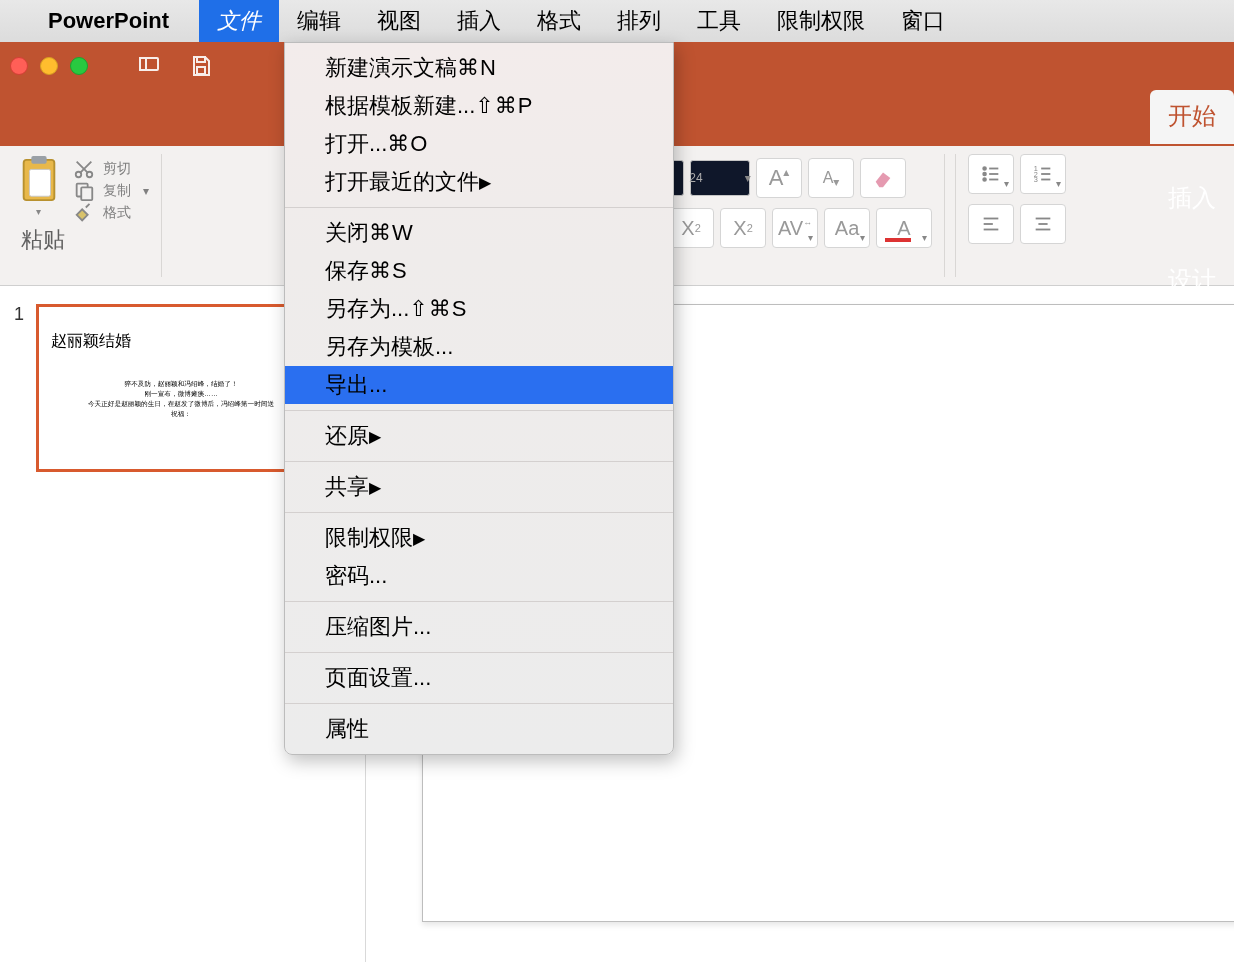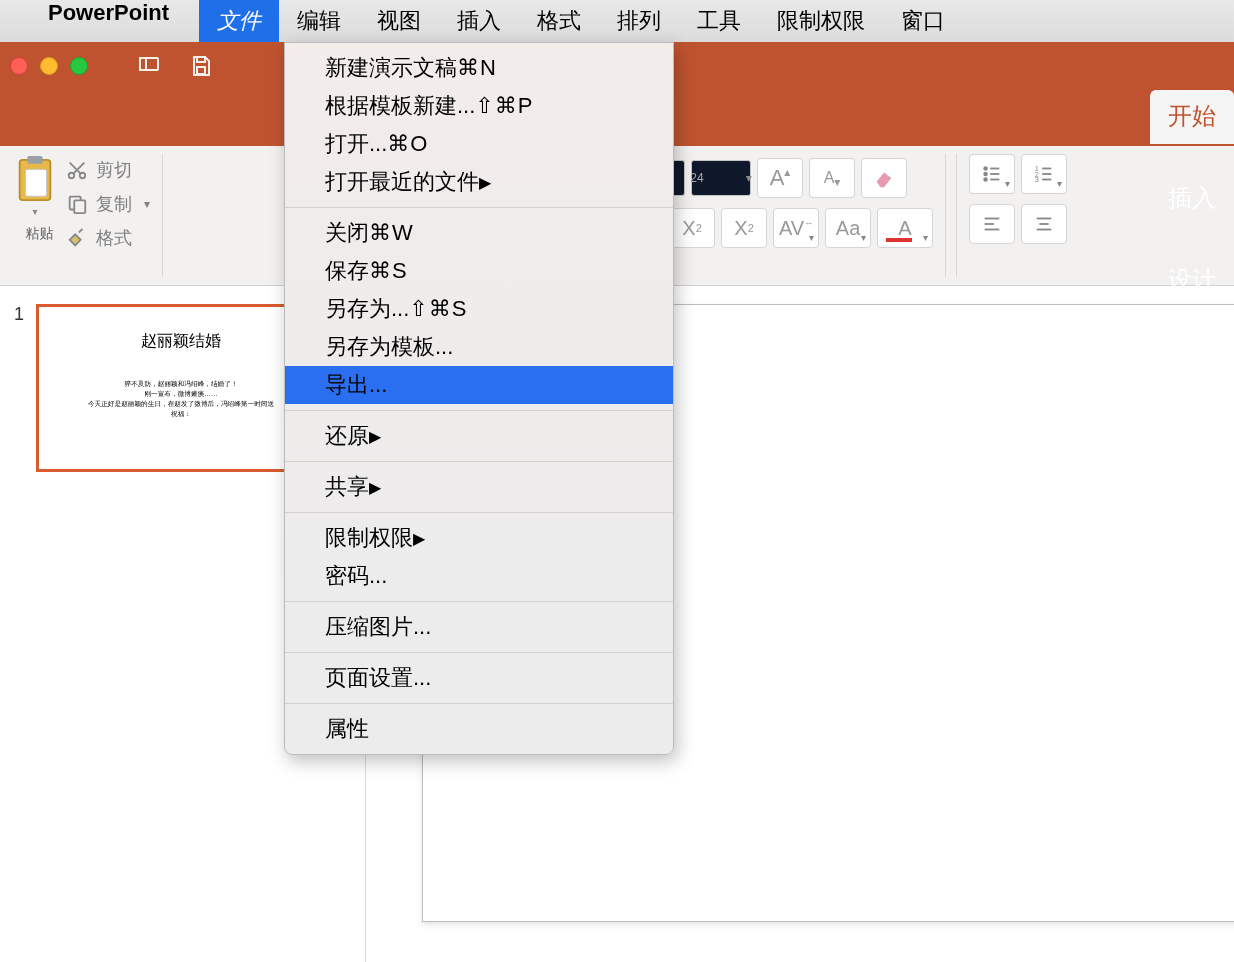--- a/index.html
+++ b/index.html
@@ -1,19 +1,19 @@
 <!DOCTYPE html>
 <html><head>
 <meta charset="utf-8">
 <style>
 * { margin: 0; padding: 0; box-sizing: border-box; font-family: -apple-system, "Helvetica Neue", Arial, sans-serif; }
 body { width: 1234px; height: 962px; background: #fff; overflow: hidden; position: relative; }
 
 
-.mac-menubar { height: 42px; background: linear-gradient(#e8e8e8,#dcdcdc); display: flex; padding: 0 18px; font-size: 22px; color: #000; }
+.mac-menubar { height: 42px; background: linear-gradient(#e8e8e8,#dcdcdc); display: flex; align-items: center; padding: 0 18px; font-size: 22px; color: #000; }
 .mac-menubar .apple { font-size: 24px; margin-right: 30px; }
 .mac-menubar .app-name { font-weight: bold; margin-right: 30px; }
 .mac-menubar .mb-item { padding: 0 18px; height: 100%; display: flex; align-items: center; cursor: default; }
 .mac-menubar .mb-item.active { background: #1f6fe8; color: #fff; font-style: italic; }
 
 
 .title-row { height: 48px; background: #bf5330; display: flex; align-items: center; padding-left: 10px; gap: 10px; }
 .traffic { display: flex; gap: 12px; margin-right: 30px; }
 .traffic span { width: 18px; height: 18px; border-radius: 50%; display: block; }
 .tr-red { background: #ff5f57; border: 1px solid #d43e36; }
@@ -26,42 +26,42 @@
 .ribbon-tabs { height: 56px; background: #bf5330; display: flex; align-items: flex-end; padding-left: 12px; gap: 28px; font-size: 24px; color: #fff; flex-direction: column; }
 .ribbon-tabs .rtab { padding: 10px 18px 12px; cursor: default; }
 .ribbon-tabs .rtab.active { background: #f5f5f5; color: #bf5330; border-radius: 6px 6px 0 0; }
 
 
 .ribbon { height: 140px; background: #f3f1f0; border-bottom: 1px solid #cfcfcf; display: flex; padding: 8px 12px; gap: 10px; }
 .rgroup { display: flex; flex-direction: column; align-items: center; }
 .rgroup.clip { flex-direction: row; align-items: flex-start; gap: 8px; border-right: 1px solid #d9d7d5; padding-right: 12px; }
 .paste-btn { display: flex; flex-direction: column; align-items: center; gap: 2px; color: #606060; }
 .paste-btn svg { width: 46px; height: 50px; }
-.paste-lbl { font-size: 14px; margin-top: 6px; margin-left: 9px; }
-.clip-list { display: flex; flex-direction: column; gap: 10px; color: #808080; font-size: 18px; padding-top: 4px; }
+.paste-lbl { font-size: 22px; margin-top: 6px; margin-left: 9px; }
+.clip-list { display: flex; flex-direction: column; gap: 0; color: #808080; font-size: 14px; padding-top: 4px; }
 .clip-item { display: flex; align-items: center; gap: 8px; }
 .clip-item svg { width: 22px; height: 22px; }
 .dropdown-caret::after { content: "▾"; margin-left: 4px; font-size: 12px; }
 
 .font-group { border-right: 1px solid #d9d7d5; padding: 4px 12px; display: flex; flex-direction: column; gap: 10px; }
 .font-row { display: flex; gap: 6px; align-items: center; }
 .combo { height: 36px; border: 1px solid #c5c5c5; background: #0f172a; display: flex; align-items: center; padding: 0 10px; color: #aaa; font-size: 12px; border-radius: 3px; gap: 36px; }
 .combo.font { width: 120px; }
 .combo.size { width: 60px; justify-content: center; }
 .rb-btn { width: 46px; height: 40px; border: 1px solid #d5d5d5; border-radius: 4px; background: #fff; display: flex; align-items: center; justify-content: center; color: #999; font-size: 20px; position: relative; }
 .rb-btn.wide { width: 56px; }
 .rb-btn svg { width: 22px; height: 22px; }
 .rb-caret::after { content: "▾"; font-size: 10px; position: absolute; right: 4px; bottom: 4px; color: #888; }
 
 
 .workspace { display: flex; height: calc(100% - 286px); }
 .slide-panel { width: 366px; border-right: 1px solid #d9d9d9; padding: 18px 14px; display: flex; gap: 12px; }
 .slide-num { font-size: 18px; color: #333; }
 .thumb { width: 290px; height: 168px; border: 3px solid #d85a2e; background: #fff; padding: 12px; overflow: hidden; }
-.thumb-title { text-align: center; font-size: 16px; margin-top: 12px; }
+.thumb-title { text-align: left; font-size: 16px; margin-top: 12px; }
 .thumb-body { font-size: 7px; text-align: center; margin-top: 26px; line-height: 1.5; transform: scale(0.95); }
 .canvas { flex: 1; position: relative; background: #fff; }
 .slide-canvas { position: absolute; left: 56px; top: 18px; right: -120px; bottom: 40px; border: 1px solid #bdbdbd; box-shadow: 0 3px 6px rgba(0,0,0,0.1); background: #fff; }
 
 
 .dropdown { position: absolute; left: 284px; top: 42px; width: 390px; background: linear-gradient(#f3eceb,#efeceb 30%,#ececec); border: 1px solid #bcbcbc; border-radius: 0 0 8px 8px; box-shadow: 3px 6px 18px rgba(0,0,0,0.25); padding: 6px 0; font-size: 22px; color: #000; }
 .dd-item { height: 38px; display: flex; align-items: center; justify-content: flex-start; padding: 0 24px 0 40px; cursor: default; }
 .dd-item.highlight { background: #2a6ff0; color: #000000; }
 .dd-sep { height: 1px; background: #d4d0cf; margin: 6px 0; }
 .dd-shortcut { color: #000; letter-spacing: 1px; }

